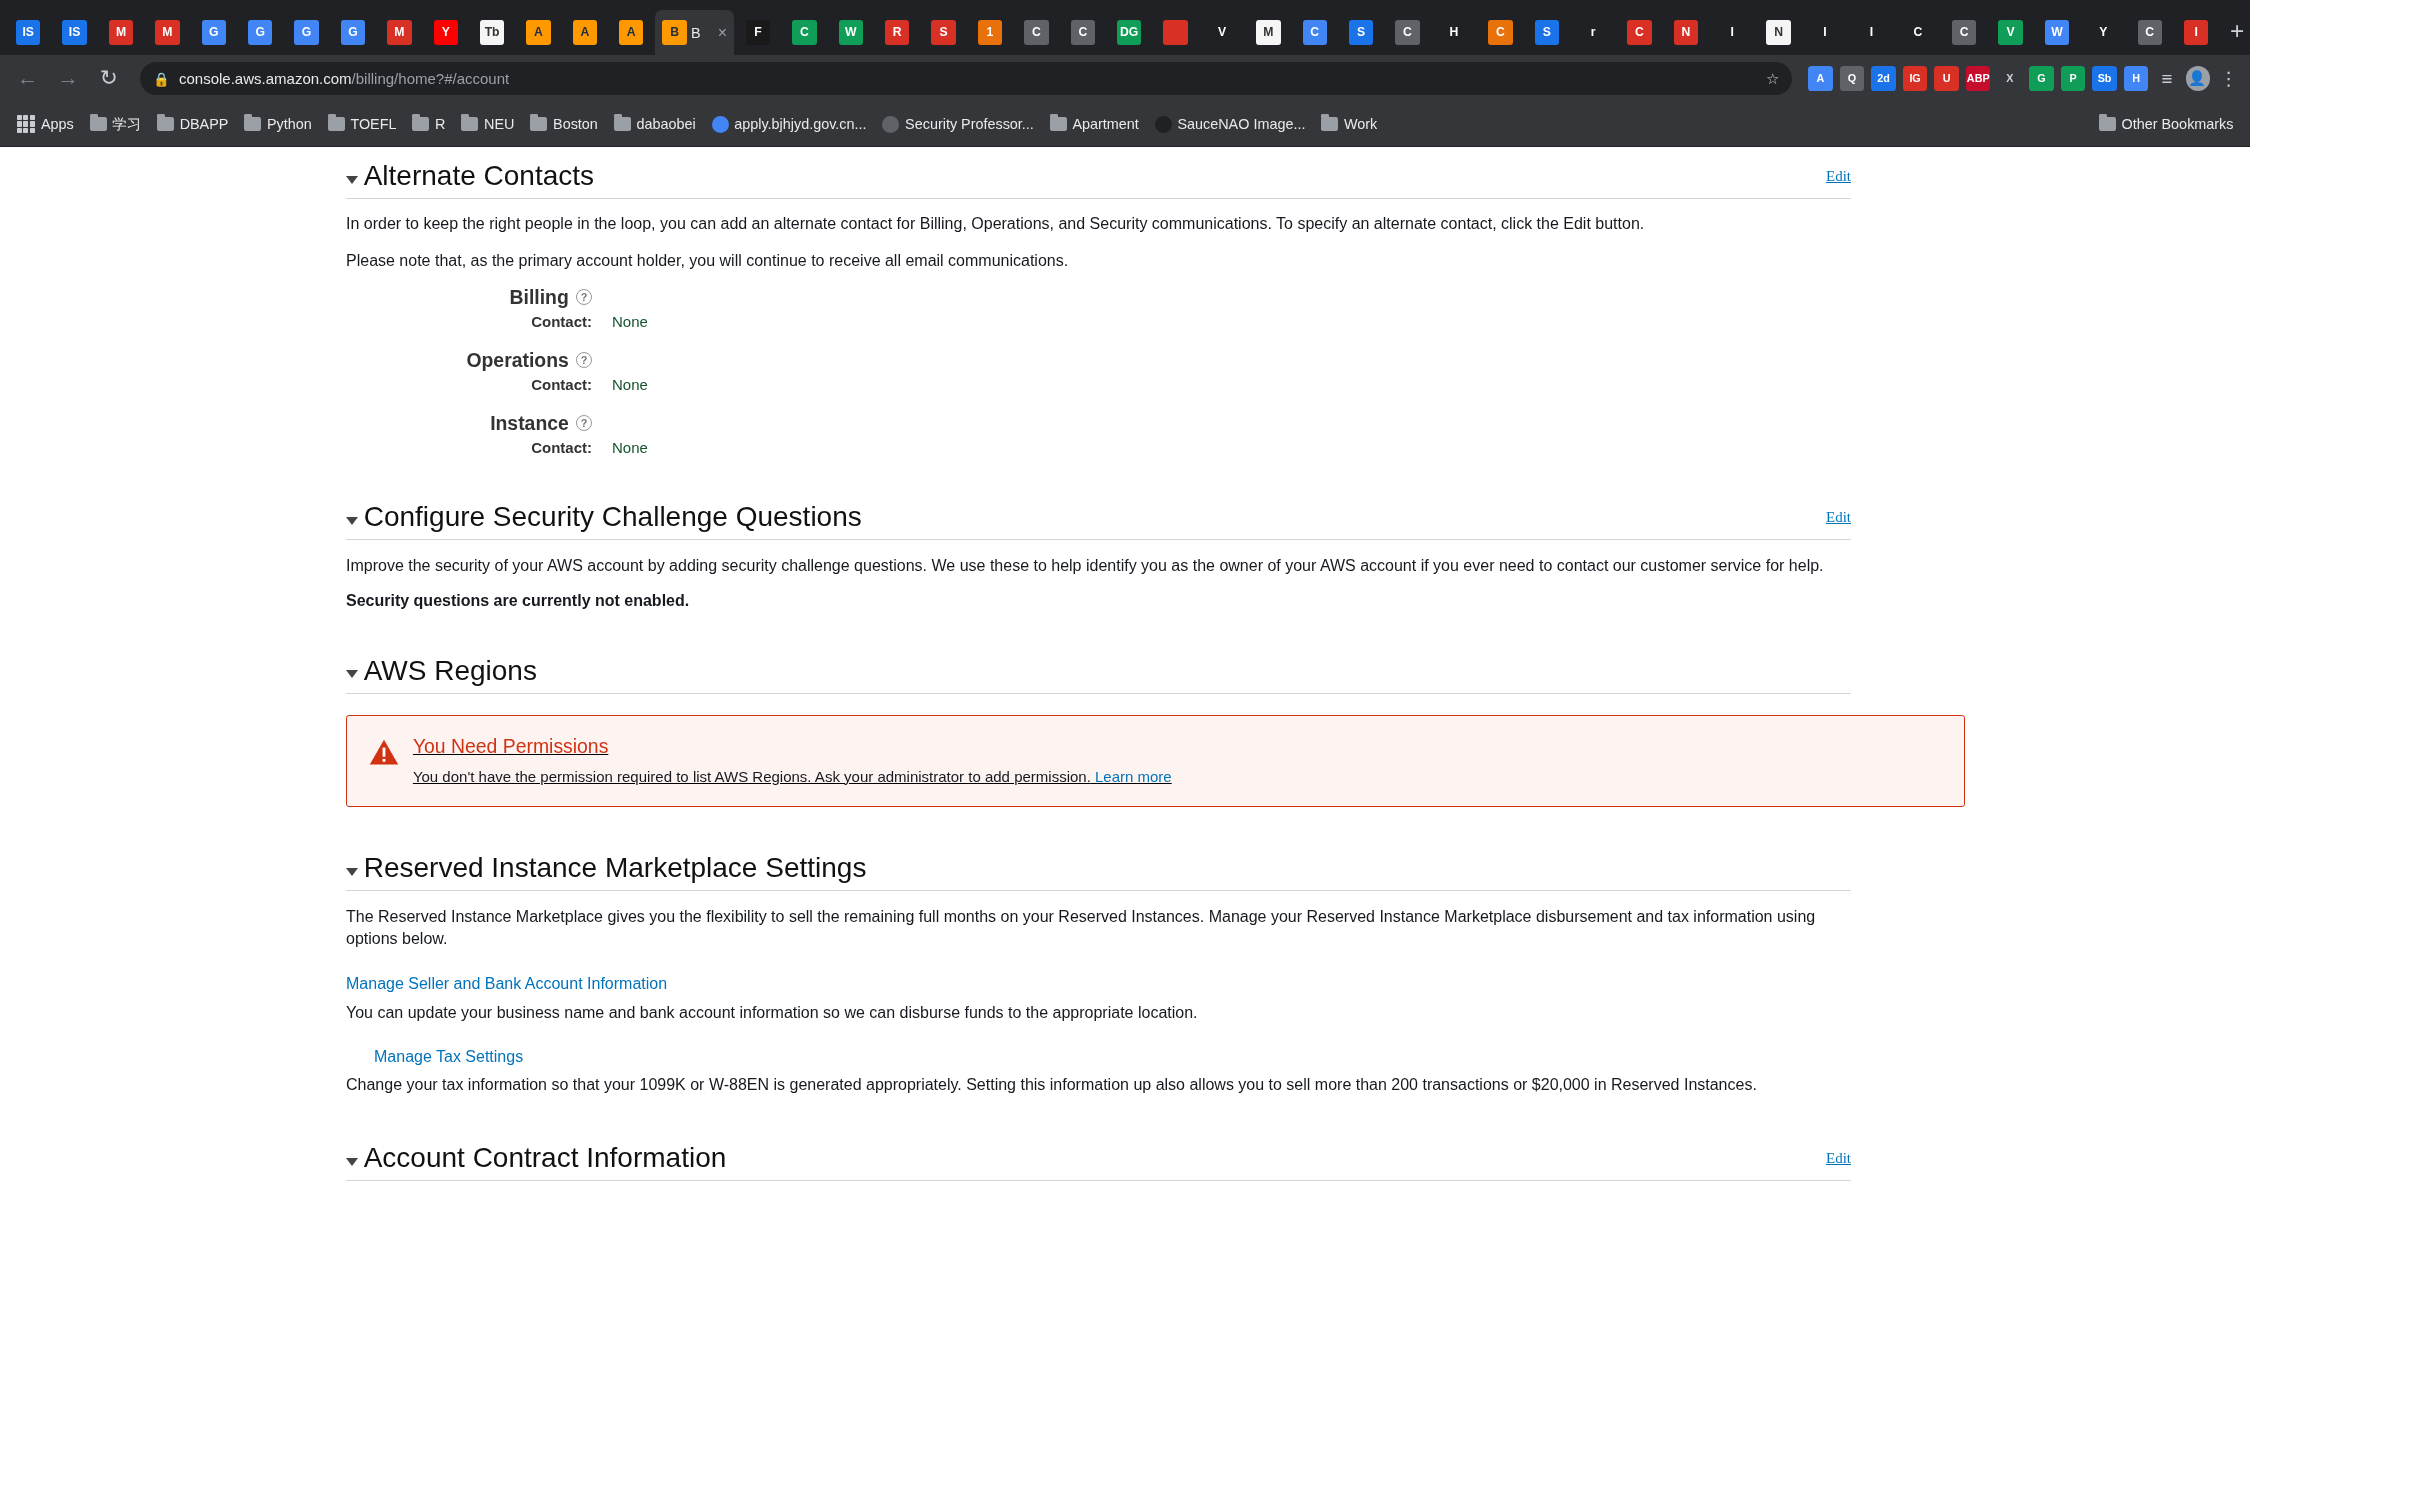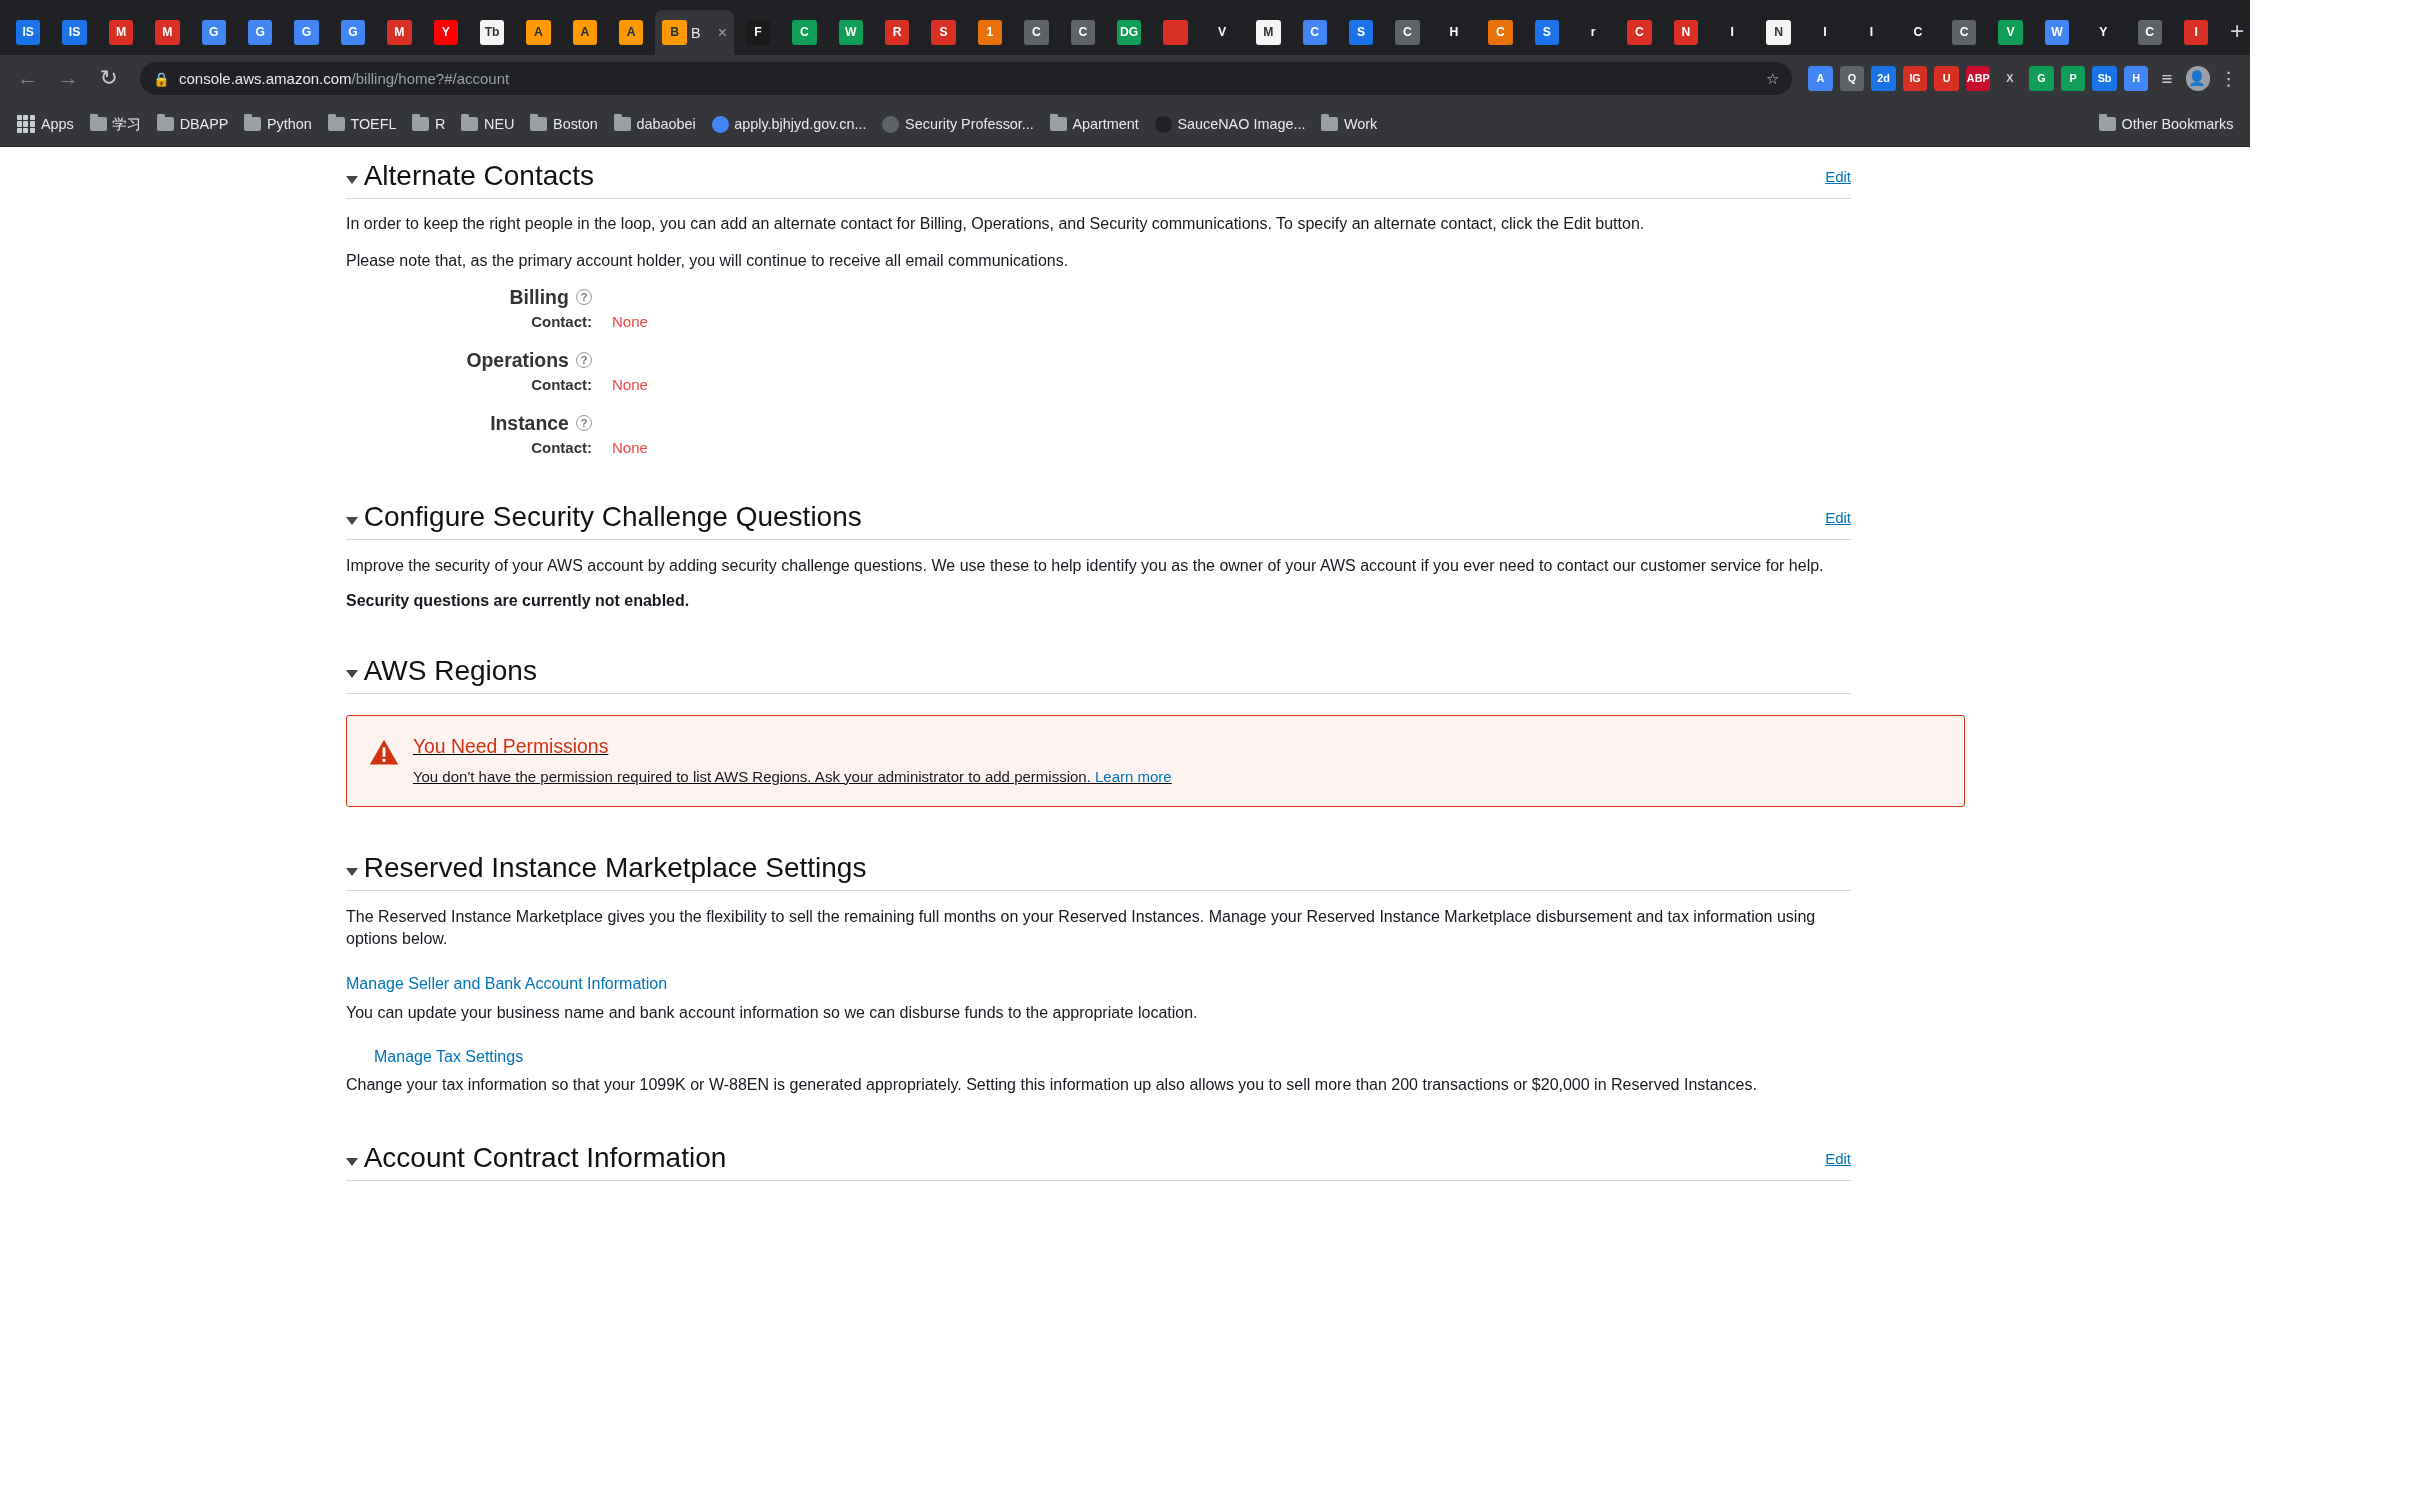--- a/index.html
+++ b/index.html
@@ -161,20 +161,21 @@
     color: #111;
     margin: 0;
     line-height: 1.15;
   }
   .edit-link {
     margin-left: auto;
     color: #0073bb;
     font-size: 15px;
     margin-bottom: 7.2px;
     white-space: nowrap;
+    font-family: Liberation Serif, serif;
   }
   .edit-link.underline { text-decoration: underline; }
   p.body {
     font-size: 16px;
     color: #16191f;
     line-height: 1.42;
     margin: 14.4px 0 0 0;
   }
   p.body.tight { margin-top: 8.6px; }
   .strongline { font-size: 16px; font-weight: bold; color: #16191f; margin: 14.4px 0 0 0; }
@@ -192,21 +193,21 @@
     display: inline-flex; align-items: center; justify-content: center;
     width: 16px; height: 16px; border-radius: 50%;
     border: 1.4px solid #999; color: #777;
     font-size: 10.8px; font-weight: bold; margin-left: 7.2px;
     position: relative; top: -2.9px;
   }
   .contact-sub { display: flex; align-items: baseline; margin-top: 4.3px; }
   .contact-sub .lbl {
     width: 246px; text-align: right; font-size: 15px; font-weight: bold; color: #333;
   }
-  .contact-sub .val { font-size: 15px; color: #ef4444; margin-left: 20px; }
+  .contact-sub .val { font-size: 15px; color: #14532d; margin-left: 20px; }
 
   .alert {
     border: 0.7px solid #d13212;
     border-radius: 2.9px;
     background: #fdf3f1;
     margin-top: 21.5px;
     padding: 18.7px 21.5px 21.5px 21.5px;
     display: flex;
     gap: 14.4px;
     width: 1619px;

